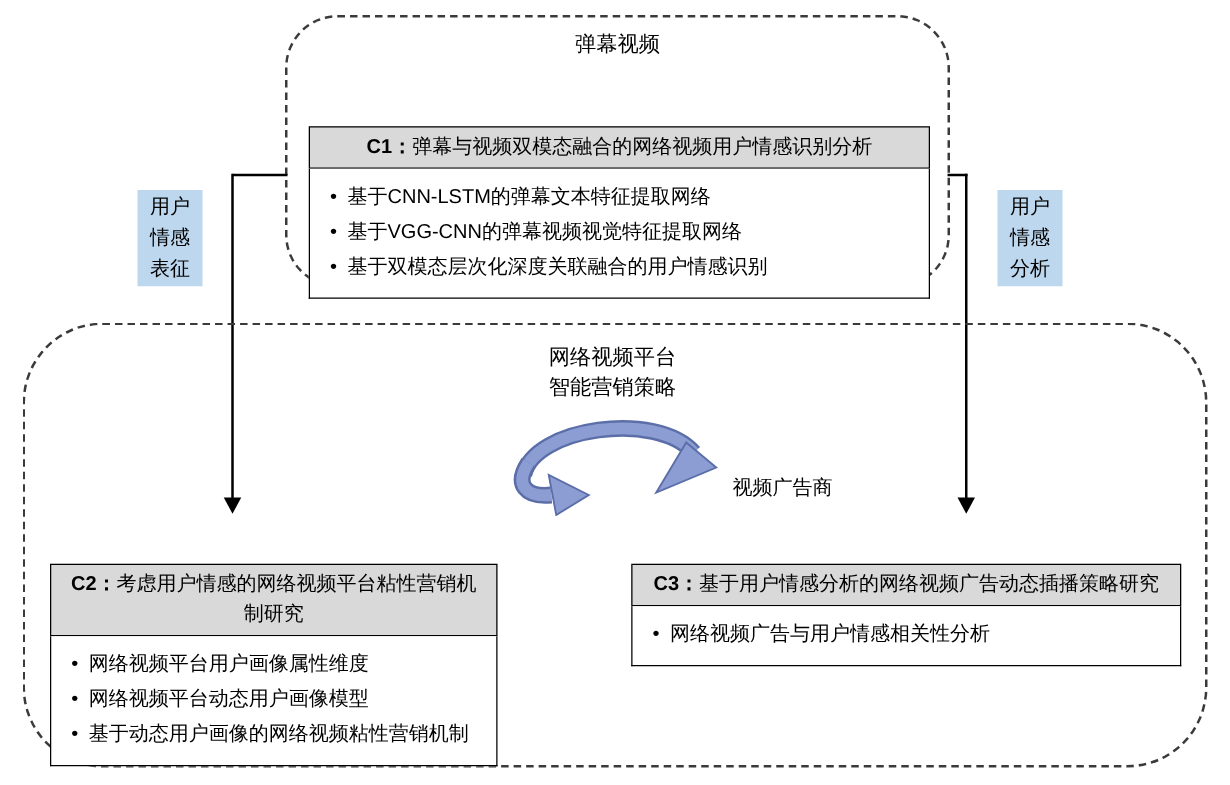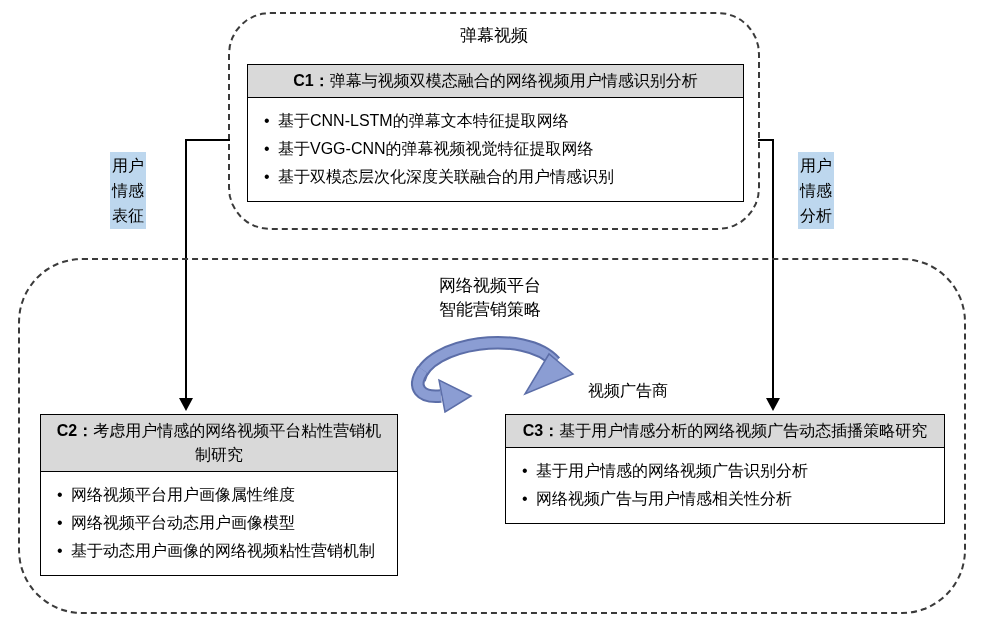--- a/index.html
+++ b/index.html
@@ -37,20 +37,21 @@
 
   
   .cbox { position: absolute; }
   .cbox .hdr {
     border: 1.5px solid #000;
     background: #d9d9d9;
     text-align: center;
     font-size: 16px;
     line-height: 24px;
     padding: 4px 8px;
+    margin-top: 37px;
   }
   .cbox .hdr .c-label { font-weight: bold; }
   .cbox .body {
     border: 1.5px solid #000;
     border-top: none;
     background: #ffffff;
     padding: 9px 8px 10px 14px;
   }
   .bullet {
     font-size: 16px;
@@ -71,21 +72,21 @@
 
   
   .flow-label {
     position: absolute;
     background: #bdd7ee;
     font-size: 16px;
     line-height: 25px;
     text-align: center;
     white-space: pre-line;
     padding: 1px 0;
-    width: 36px;
+    width: 52px;
   }
   .flow-left  { left: 110px; top: 152px; }
   .flow-right { left: 798px; top: 152px; }
 
   
   .hline, .vline { position: absolute; background: #000; }
   .hline { height: 2px; }
   .vline { width: 2px; }
   .hline.left { left: 186px; top: 139px; width: 44px; }
   .hline.right{ left: 758px; top: 139px; width: 16px; }
@@ -101,21 +102,21 @@
   .arrowhead.left  { left: 179px; top: 398px; }
   .arrowhead.right { left: 766px; top: 398px; }
 
   
   .role-label {
     position: absolute;
     font-size: 16px;
     line-height: 22px;
   }
   .role-left  { left: 283px; top: 380px; width: 116px; text-align: right; }
-  .role-right { left: 588px; top: 380px; width: 110px; text-align: left; }
+  .role-right { left: 556px; top: 380px; width: 110px; text-align: right; }
 
   .cycle { position: absolute; left: 405px; top: 328px; }
 </style>
 </head>
 <body>
 
 <div class="canvas">
 
   <div class="dashed-group top-group"></div>
   <div class="group-title top-title">弹幕视频</div>
@@ -171,18 +172,17 @@
       <div class="bullet">网络视频平台动态用户画像模型</div>
       <div class="bullet">基于动态用户画像的网络视频粘性营销机制</div>
     </div>
   </div>
 
   <div class="cbox c3">
     <div class="hdr">
       <span class="c-label">C3：</span><span>基于用户情感分析的网络视频广告动态插播策略研究</span>
     </div>
     <div class="body">
-      <div class="bullet">基于用户情感的网络视频广告识别分析</div>
       <div class="bullet">网络视频广告与用户情感相关性分析</div>
     </div>
   </div>
 
 </div>
 
 </body></html>

